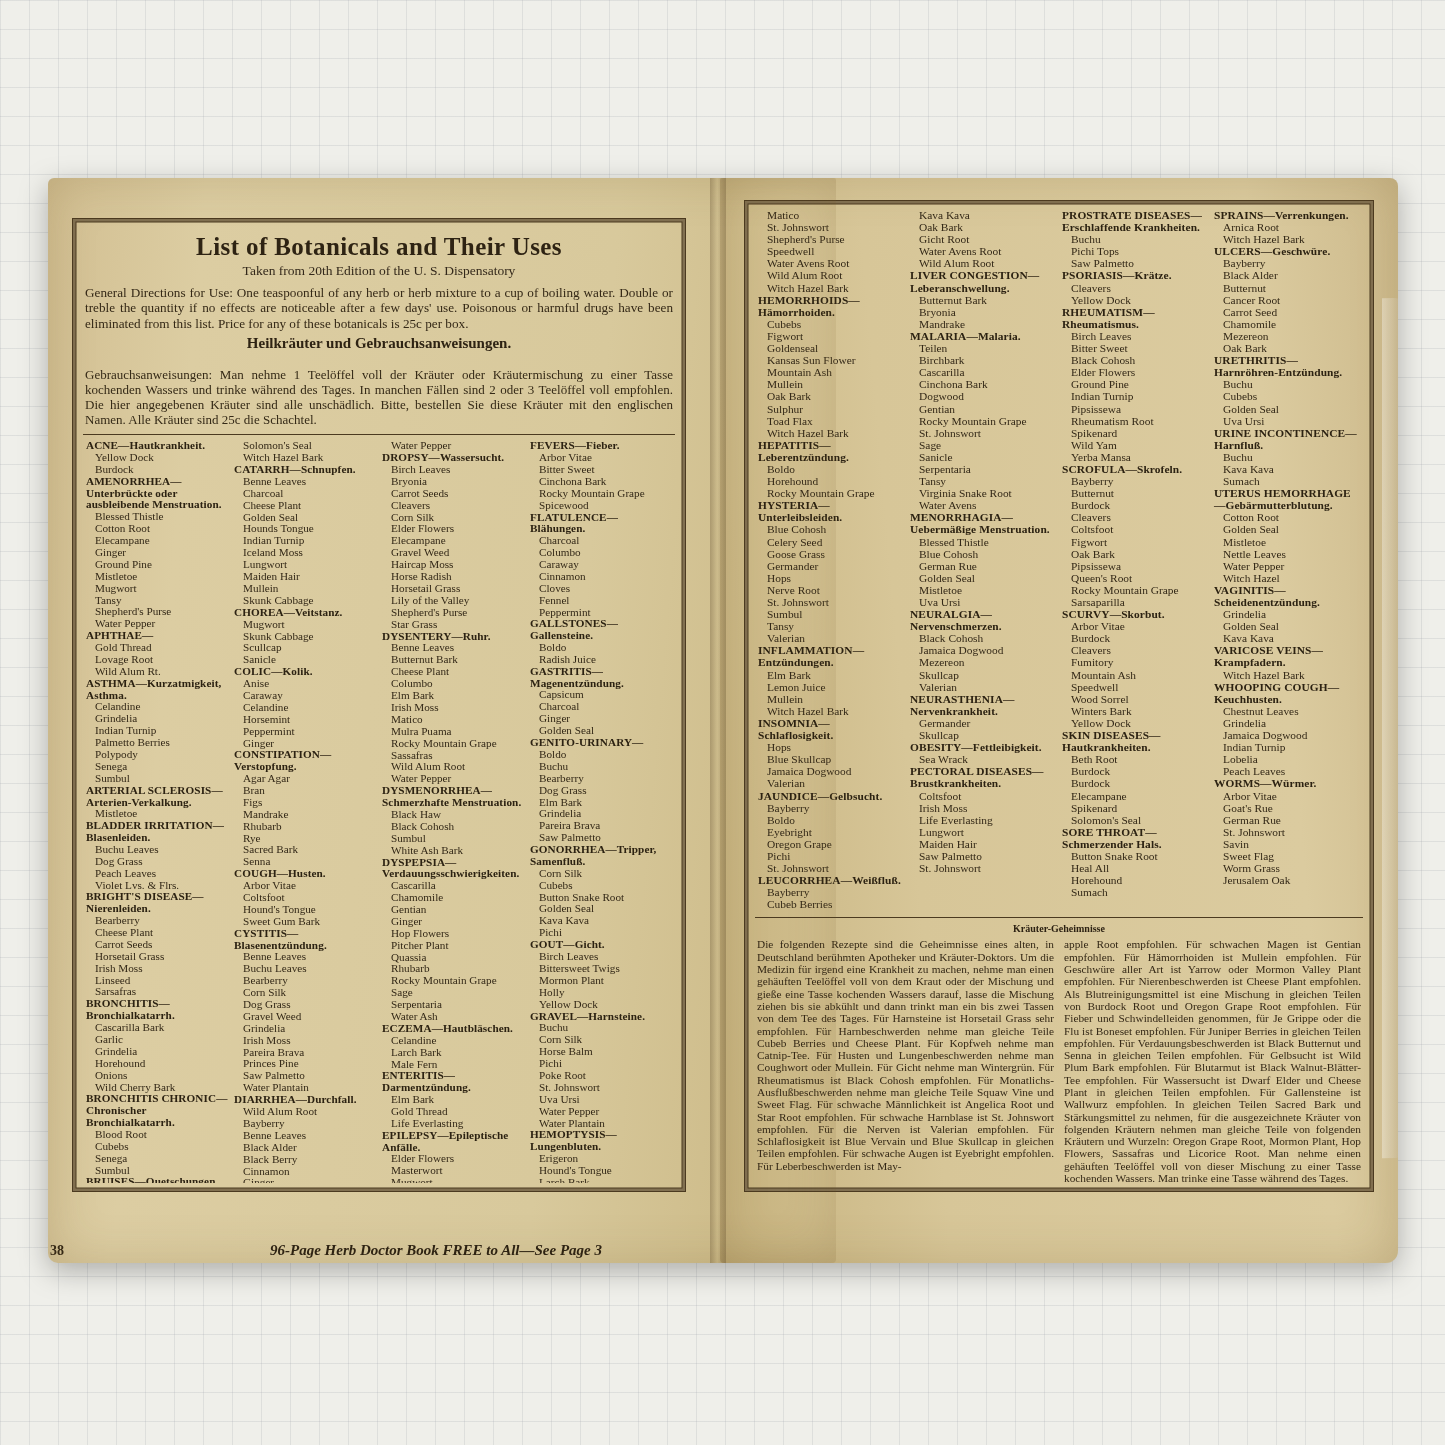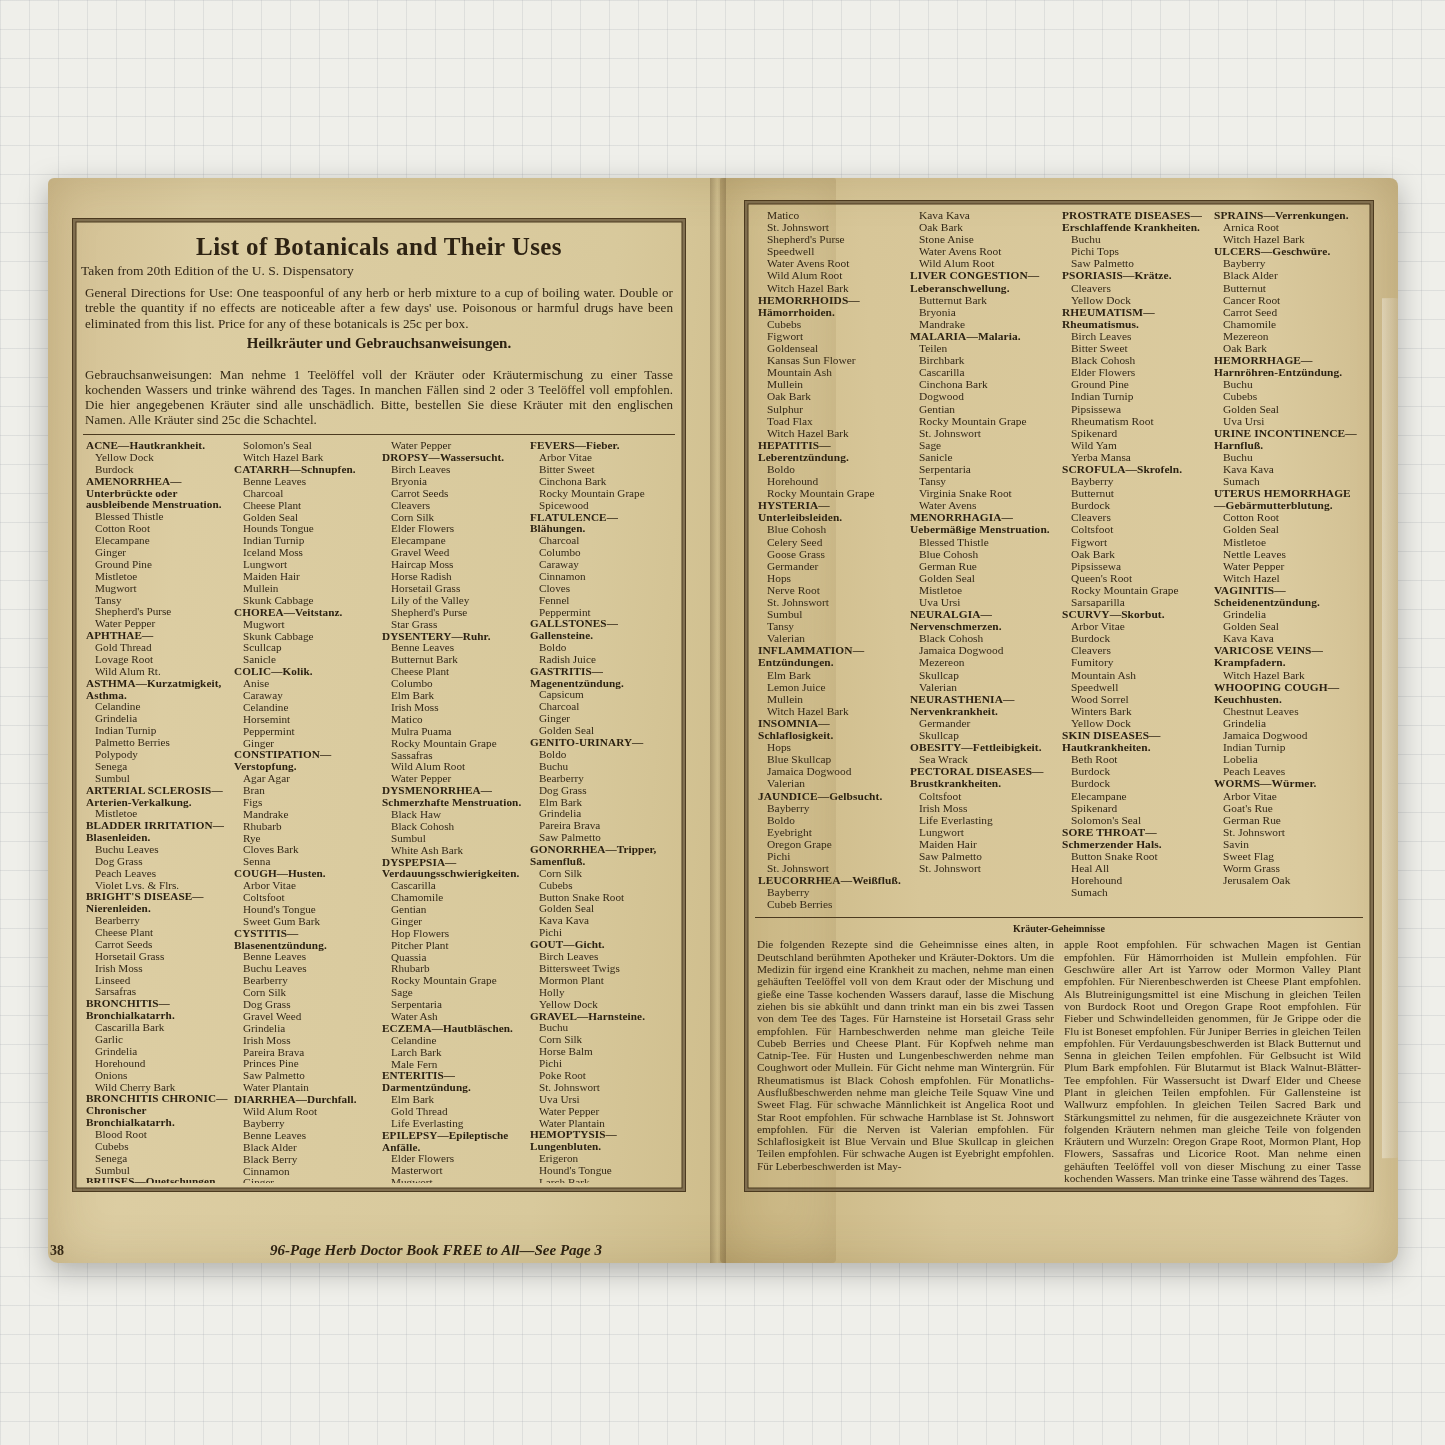--- a/index.html
+++ b/index.html
@@ -54,21 +54,21 @@
   .lp-frame{left:24px;top:40px;width:612px;height:972px;}
   .rp-frame{left:24px;top:22px;width:628px;height:990px;}
 
   .inner{position:absolute;inset:8px;overflow:hidden;}
 
   .title{
     text-align:center;font-weight:bold;font-size:25px;letter-spacing:.4px;
     color:#2e2313;margin:6px 0 2px;
   }
   .subtitle{
-    text-align:left;font-size:13.5px;color:#33281a;margin-bottom:6px;
+    text-align:center;font-size:13.5px;color:#33281a;margin-bottom:6px;
   }
   .para{
     font-size:13.2px;line-height:15.4px;color:#342816;text-align:justify;
     padding:0 4px;margin-bottom:4px;
   }
   .ger-head{
     text-align:center;font-weight:bold;font-size:15px;color:#2e2313;
     margin:3px 0 15px;font-family:"Liberation Serif",serif;
   }
   .ger{
@@ -246,21 +246,21 @@
                 <div class="item">Ginger</div>
               </div>
               <div class="entry">
                 <div class="head">CONSTIPATION—Verstopfung.</div>
                 <div class="item">Agar Agar</div>
                 <div class="item">Bran</div>
                 <div class="item">Figs</div>
                 <div class="item">Mandrake</div>
                 <div class="item">Rhubarb</div>
                 <div class="item">Rye</div>
-                <div class="item">Cloves Bark</div>
+                <div class="item">Sacred Bark</div>
                 <div class="item">Senna</div>
               </div>
               <div class="entry">
                 <div class="head">COUGH—Husten.</div>
                 <div class="item">Arbor Vitae</div>
                 <div class="item">Coltsfoot</div>
                 <div class="item">Hound's Tongue</div>
                 <div class="item">Sweet Gum Bark</div>
               </div>
               <div class="entry">
@@ -530,21 +530,21 @@
               <div class="entry">
                 <div class="head">LEUCORRHEA—Weißfluß.</div>
                 <div class="item">Bayberry</div>
                 <div class="item">Cubeb Berries</div>
               </div>
             </div>
             <div class="col rcol">
               <div class="entry">
                 <div class="item">Kava Kava</div>
                 <div class="item">Oak Bark</div>
-                <div class="item">Stone Anise</div>
+                <div class="item">Gicht Root</div>
                 <div class="item">Water Avens Root</div>
                 <div class="item">Wild Alum Root</div>
               </div>
               <div class="entry">
                 <div class="head">LIVER CONGESTION—Leberanschwellung.</div>
                 <div class="item">Butternut Bark</div>
                 <div class="item">Bryonia</div>
                 <div class="item">Mandrake</div>
               </div>
               <div class="entry">
@@ -681,21 +681,21 @@
                 <div class="item">Bayberry</div>
                 <div class="item">Black Alder</div>
                 <div class="item">Butternut</div>
                 <div class="item">Cancer Root</div>
                 <div class="item">Carrot Seed</div>
                 <div class="item">Chamomile</div>
                 <div class="item">Mezereon</div>
                 <div class="item">Oak Bark</div>
               </div>
               <div class="entry">
-                <div class="head">HEMORRHAGE—Harnröhren-Entzündung.</div>
+                <div class="head">URETHRITIS—Harnröhren-Entzündung.</div>
                 <div class="item">Buchu</div>
                 <div class="item">Cubebs</div>
                 <div class="item">Golden Seal</div>
                 <div class="item">Uva Ursi</div>
               </div>
               <div class="entry">
                 <div class="head">URINE INCONTINENCE—Harnfluß.</div>
                 <div class="item">Buchu</div>
                 <div class="item">Kava Kava</div>
                 <div class="item">Sumach</div>

